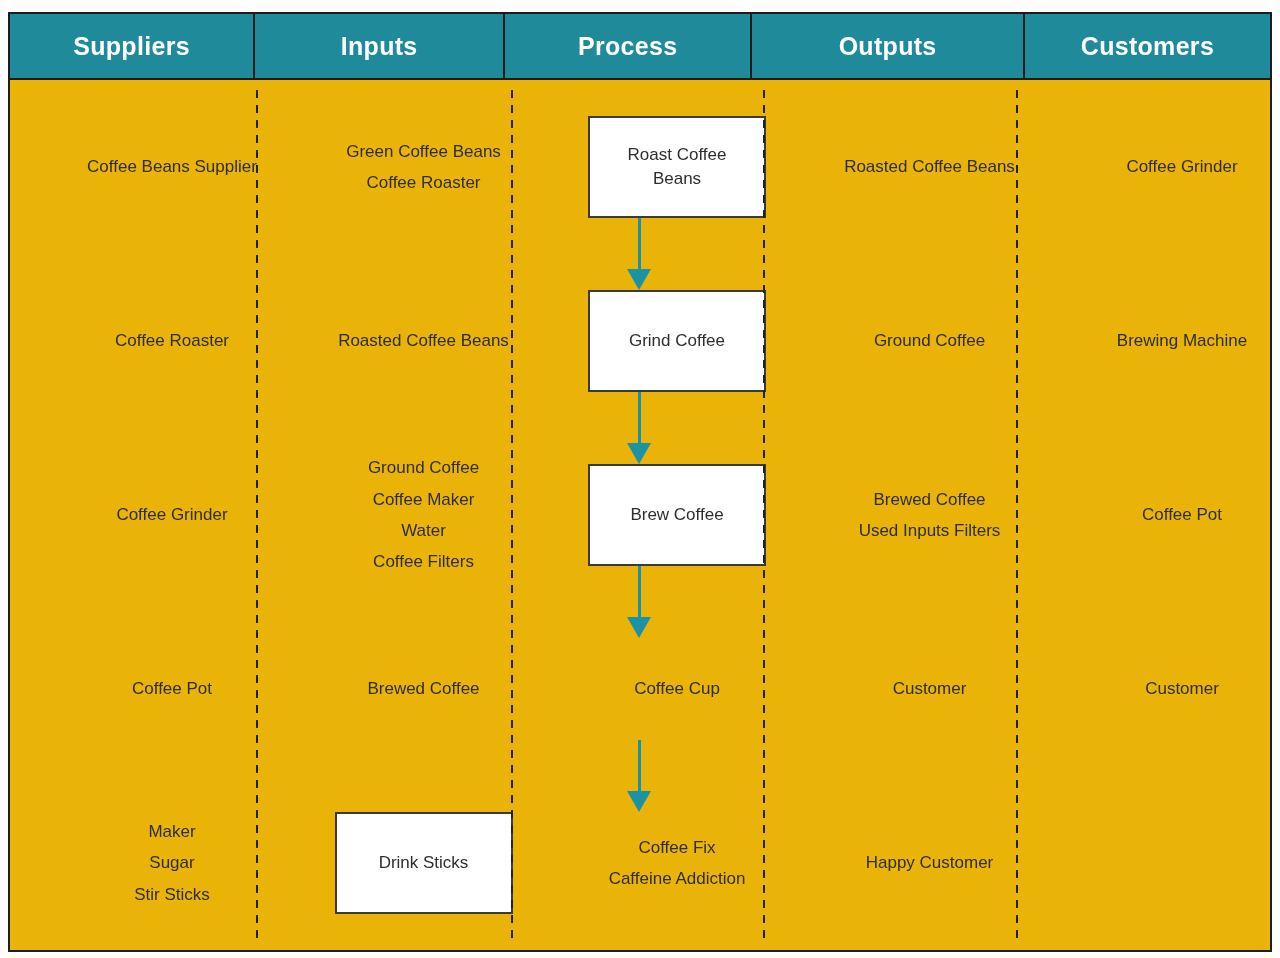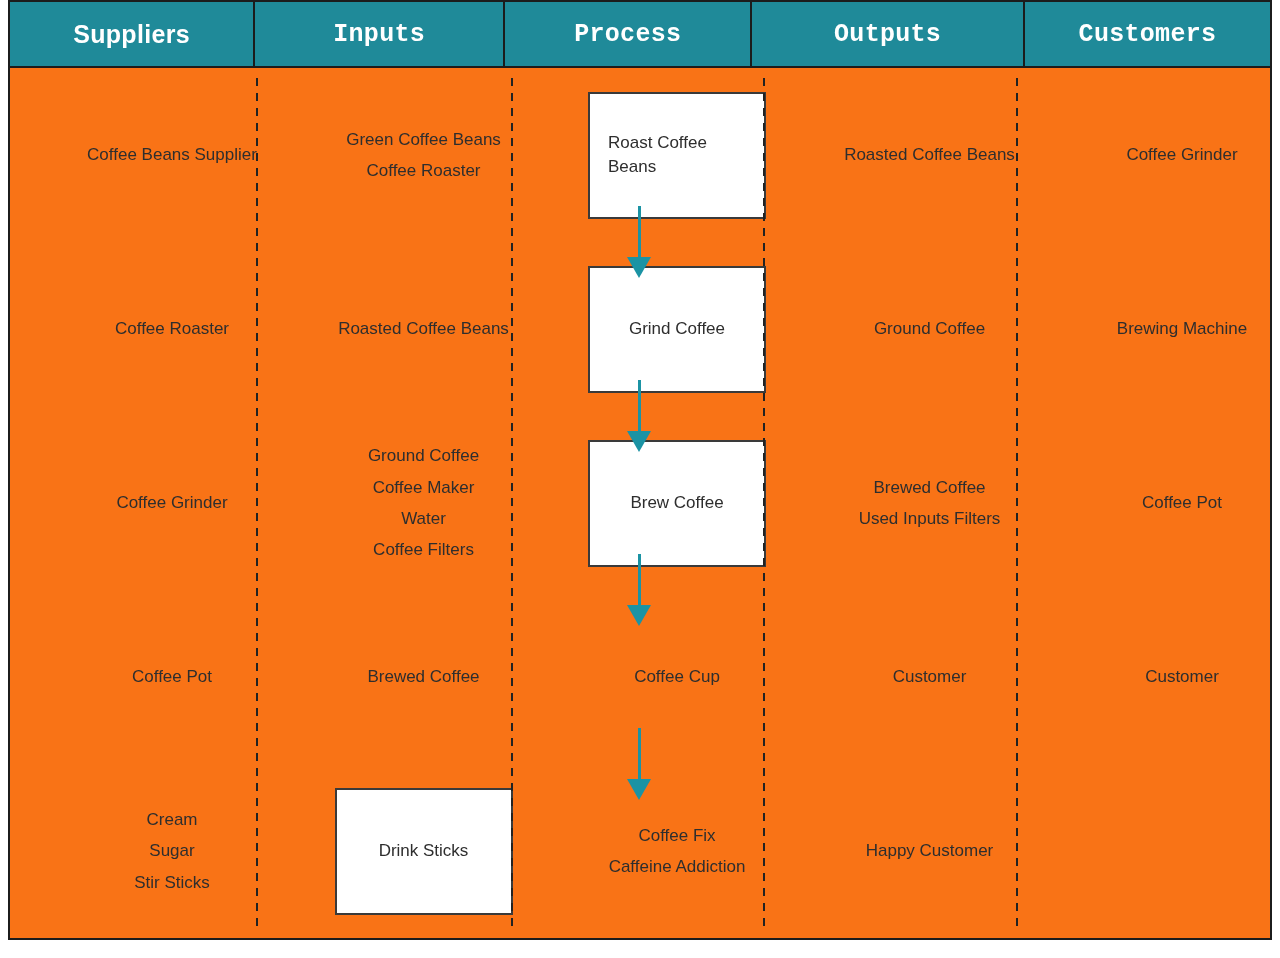--- a/index.html
+++ b/index.html
@@ -2,54 +2,54 @@
 <html style="--header-bg: #1F8A99; --arrow: #1B93A4; --border: #1C1C1C; --text: #2E2E2E;"><head>
 <meta charset="utf-8">
 <style>
   html,body{margin:0;padding:0;}
   body{
     width:1280px;height:958px;background:#ffffff;
     font-family:"Liberation Sans", sans-serif;
     position:relative;overflow:hidden;
   }
   .container{
-    position:absolute;left:8px;top:0;width:1264px;height:940px;
-    box-sizing:border-box;border:2px solid var(--border,#1c1c1c);background:#f97316;
+    position:absolute;left:8px;top:12px;width:1264px;height:940px;
+    box-sizing:border-box;border:2px solid var(--border,#1c1c1c);background:#eab308;
   }
   
   .header{
     display:flex;height:66px;background:var(--header-bg,#1f8a99);
     border-bottom:2px solid var(--border,#1c1c1c);box-sizing:border-box;
   }
   .hcell{
     display:flex;align-items:center;justify-content:center;
     color:#ffffff;font-weight:bold;font-size:25px;letter-spacing:0.3px;
     box-sizing:border-box;
   }
-  .hcell + .hcell{border-left:2px solid var(--border,#1c1c1c);font-family:Liberation Mono, monospace;}
+  .hcell + .hcell{border-left:2px solid var(--border,#1c1c1c);}
   .w1{width:248px}.w2{width:255px}.w3{width:252px}.w4{width:278px}.w5{width:252px}
   
   .body{position:relative;height:870px;}
   .grid{
     display:grid;
     grid-template-columns:248px 255px 252px 253px 252px;
     grid-auto-rows:174px;
     padding-left:38px;
   }
   .cell{
     display:flex;flex-direction:column;align-items:center;justify-content:center;
     text-align:center;font-size:17px;color:var(--text,#2e2e2e);line-height:1.85;
     padding:0 6px;box-sizing:border-box;
   }
   .process-cell{display:flex;align-items:center;justify-content:center;padding:0;}
   .process-box{
-    width:178px;height:127px;box-sizing:border-box;background:#ffffff;
+    width:178px;height:102px;box-sizing:border-box;background:#ffffff;
     border:2px solid #3a3a3a;
     display:flex;align-items:center;justify-content:center;
-    text-align:left;font-size:17px;color:var(--text,#2e2e2e);
+    text-align:center;font-size:17px;color:var(--text,#2e2e2e);
     line-height:1.4;padding:6px 18px;
   }
   
   .sep{
     position:absolute;top:10px;bottom:12px;width:2px;
     background:repeating-linear-gradient(to bottom,#222 0 8px,transparent 8px 15px);
   }
   .sep1{left:246px}.sep2{left:501px}.sep3{left:753px}.sep4{left:1006px}
   
   .arrow{
@@ -131,21 +131,21 @@
       <div class="cell">
           <div>Brewed Coffee</div>
         </div>
       <div class="cell">
           <div>Coffee Cup</div>
         </div>
       <div class="cell">Customer</div>
 
       <div class="cell">Customer</div>
       <div class="cell">
-          <div>Cream</div>
+          <div>Maker</div>
           <div>Sugar</div>
           <div>Stir Sticks</div>
         </div>
       <div class="cell process-cell">
         <div class="process-box">Drink Sticks</div>
       </div>
       <div class="cell">
           <div>Coffee Fix</div>
           <div>Caffeine Addiction</div>
         </div>

